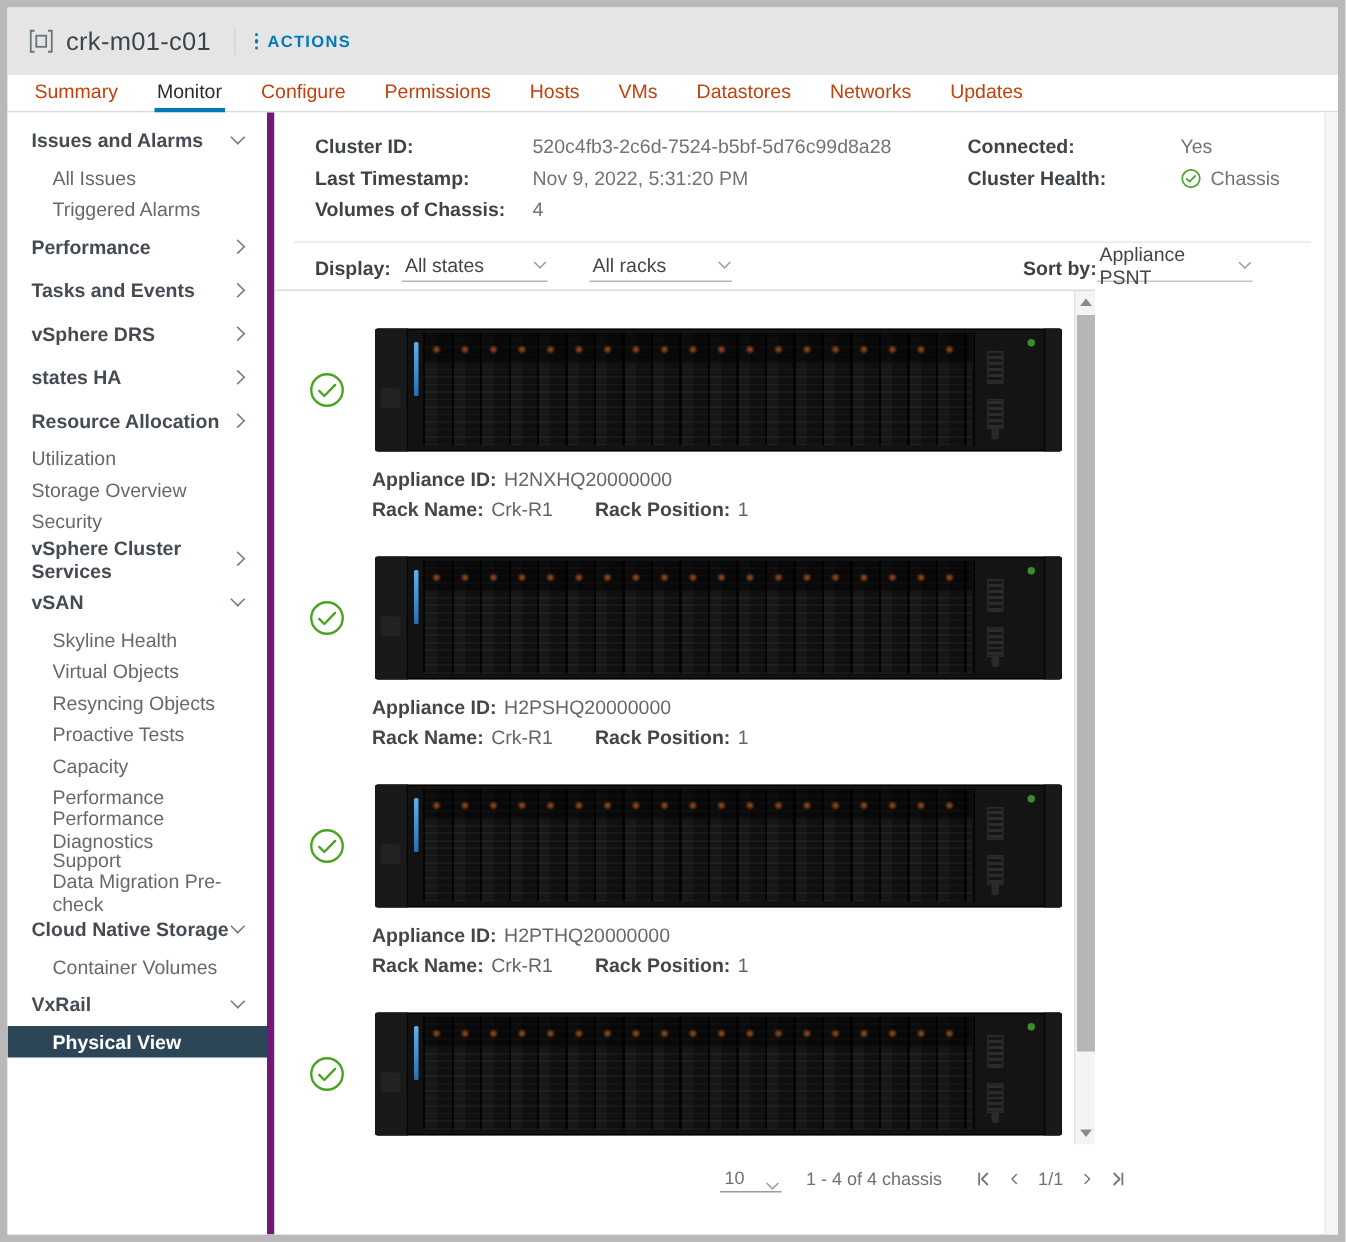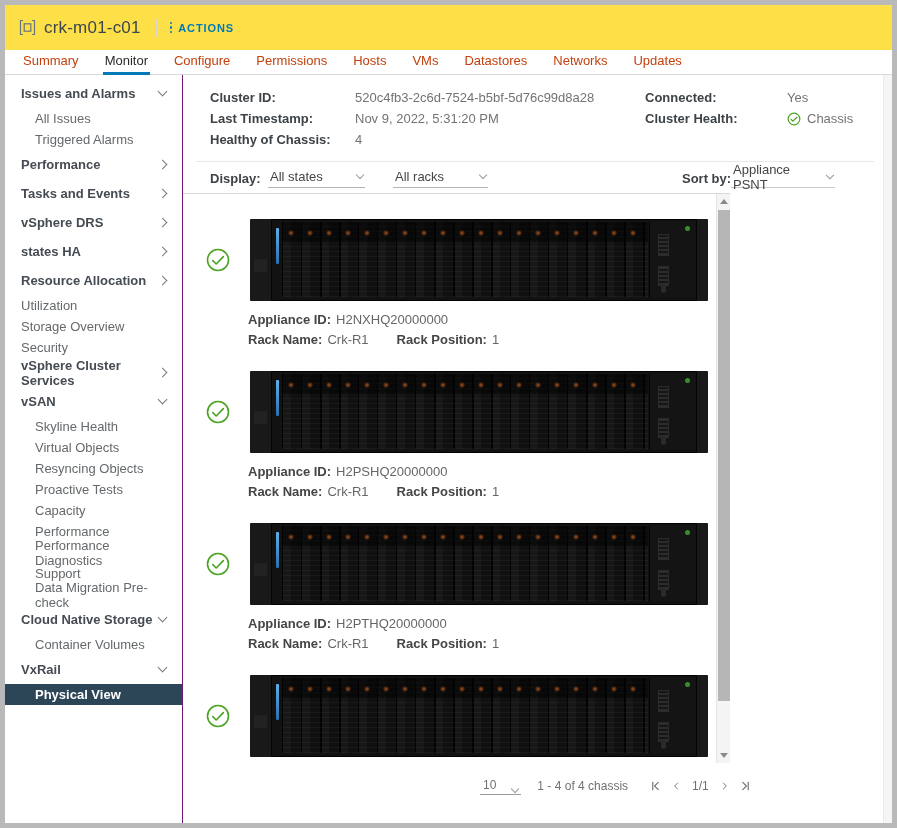--- a/index.html
+++ b/index.html
@@ -1,41 +1,41 @@
 <!DOCTYPE html>
 <html><head>
 <meta charset="utf-8">
 <style>
   * { margin:0; padding:0; box-sizing:border-box; }
   html,body { width:897px; height:828px; overflow:hidden; }
   body { background:#b9b9b9; font-family:"Liberation Sans", sans-serif; }
   .window { position:absolute; inset:5px; background:#fff; overflow:hidden; }
 
   
-  .hdr { position:absolute; left:0; top:0; right:0; height:45px; background:#fde047; }
+  .hdr { position:absolute; left:0; top:0; right:0; height:45px; background:#e5e5e5; }
   .hdr-inner { display:flex; align-items:center; height:100%; padding-left:14px; }
   .entity-icon { width:17px; height:17px; margin-right:8px; }
   .hdr-title { font-size:17px; color:#3c454c; letter-spacing:.2px; }
   .hdr-divider { width:1px; height:18px; background:#d4d4d4; margin:0 13px 0 15px; }
   .actions-btn { display:flex; align-items:center; gap:6px; color:#0079b8; font-size:11px;
                  font-weight:600; letter-spacing:.9px; cursor:pointer; }
   .vdots { display:flex; flex-direction:column; gap:2px; }
   .vdots i { width:2.6px; height:2.6px; border-radius:50%; background:#0079b8; }
 
   
   .tabs { position:absolute; left:0; top:45px; right:0; height:25px; border-bottom:1px solid #d8d8d8;
           display:flex; gap:22px; padding-left:16px; background:#fff; }
   .tab { position:relative; font-size:13px; color:#c2410c; padding:3px 2px; cursor:pointer; white-space:nowrap; }
   .tab.active { color:#2b2b2b; }
   .tab.active::after { content:""; position:absolute; left:0; right:0; bottom:-1px; height:3px; background:#0079b8; }
 
   
   .content { position:absolute; left:0; top:70px; right:0; bottom:0; }
   .sidebar { position:absolute; left:0; top:0; bottom:0; width:178px; background:#fff;
-             border-right:1px solid #701a75; padding-top:4px; }
+             border-right:5px solid #701a75; padding-top:4px; }
   .main { position:absolute; left:178px; top:0; right:0; bottom:0; background:#fff; }
 
   
   .s-item { position:relative; display:flex; align-items:center; font-size:13px; cursor:pointer;
             padding:0 16px; }
   .s-item.section { height:29px; font-weight:600; color:#454b52; }
   .s-item.link { height:21px; color:#65696c; }
   .s-item.sub { height:21px; padding-left:30px; color:#65696c; }
   .s-item.selected { background:#2c4657; color:#fff; font-weight:600; }
   .chev { position:absolute; right:16px; width:7px; height:7px;
@@ -253,21 +253,21 @@
 
       <div class="summary-row" style="left:27px; top:12px;">
         <span class="lbl" style="width:145px">Cluster ID:</span>
         <span class="val">520c4fb3-2c6d-7524-b5bf-5d76c99d8a28</span>
       </div>
       <div class="summary-row" style="left:27px; top:33px;">
         <span class="lbl" style="width:145px">Last Timestamp:</span>
         <span class="val">Nov 9, 2022, 5:31:20 PM</span>
       </div>
       <div class="summary-row" style="left:27px; top:54px;">
-        <span class="lbl" style="width:145px">Healthy of Chassis:</span>
+        <span class="lbl" style="width:145px">Volumes of Chassis:</span>
         <span class="val">4</span>
       </div>
 
       <div class="summary-row" style="left:462px; top:12px;">
         <span class="lbl" style="width:142px">Connected:</span>
         <span class="val">Yes</span>
       </div>
       <div class="summary-row" style="left:462px; top:33px;">
         <span class="lbl" style="width:142px">Cluster Health:</span>
         <span class="val">

